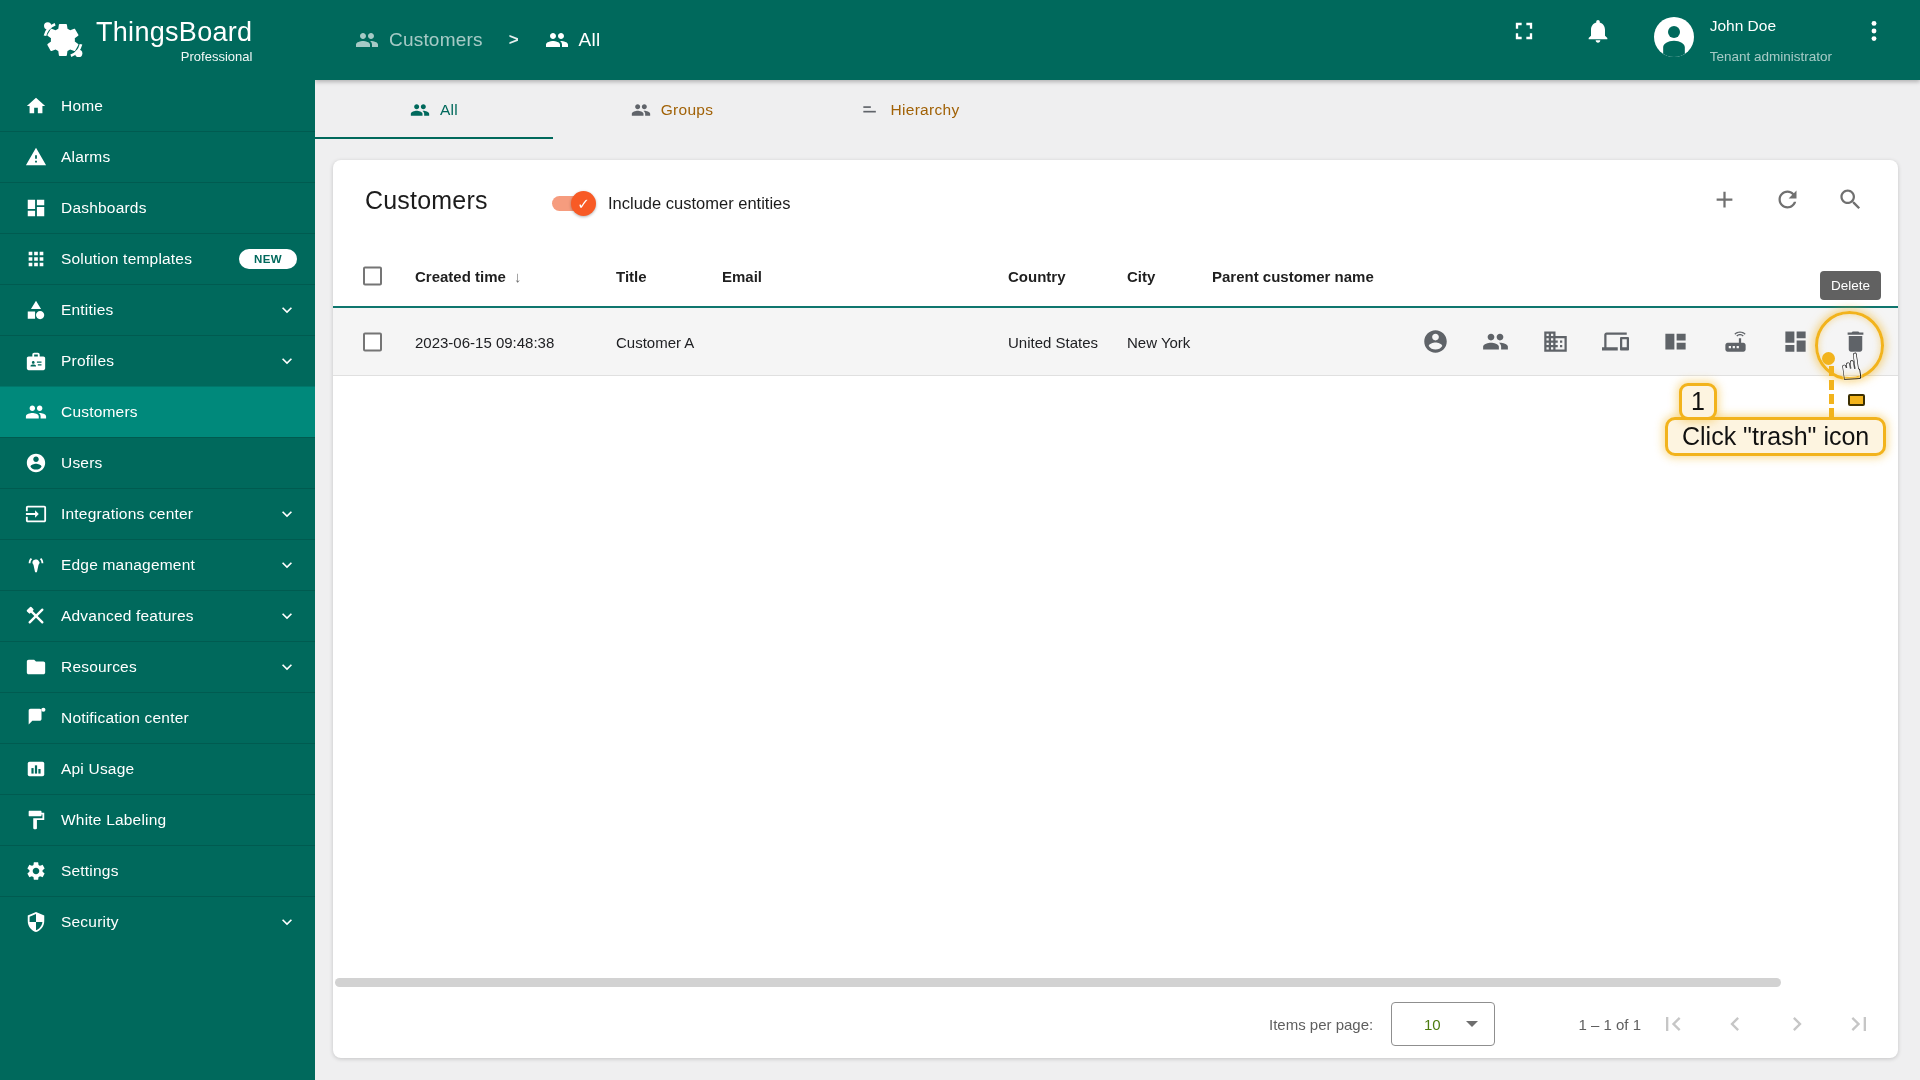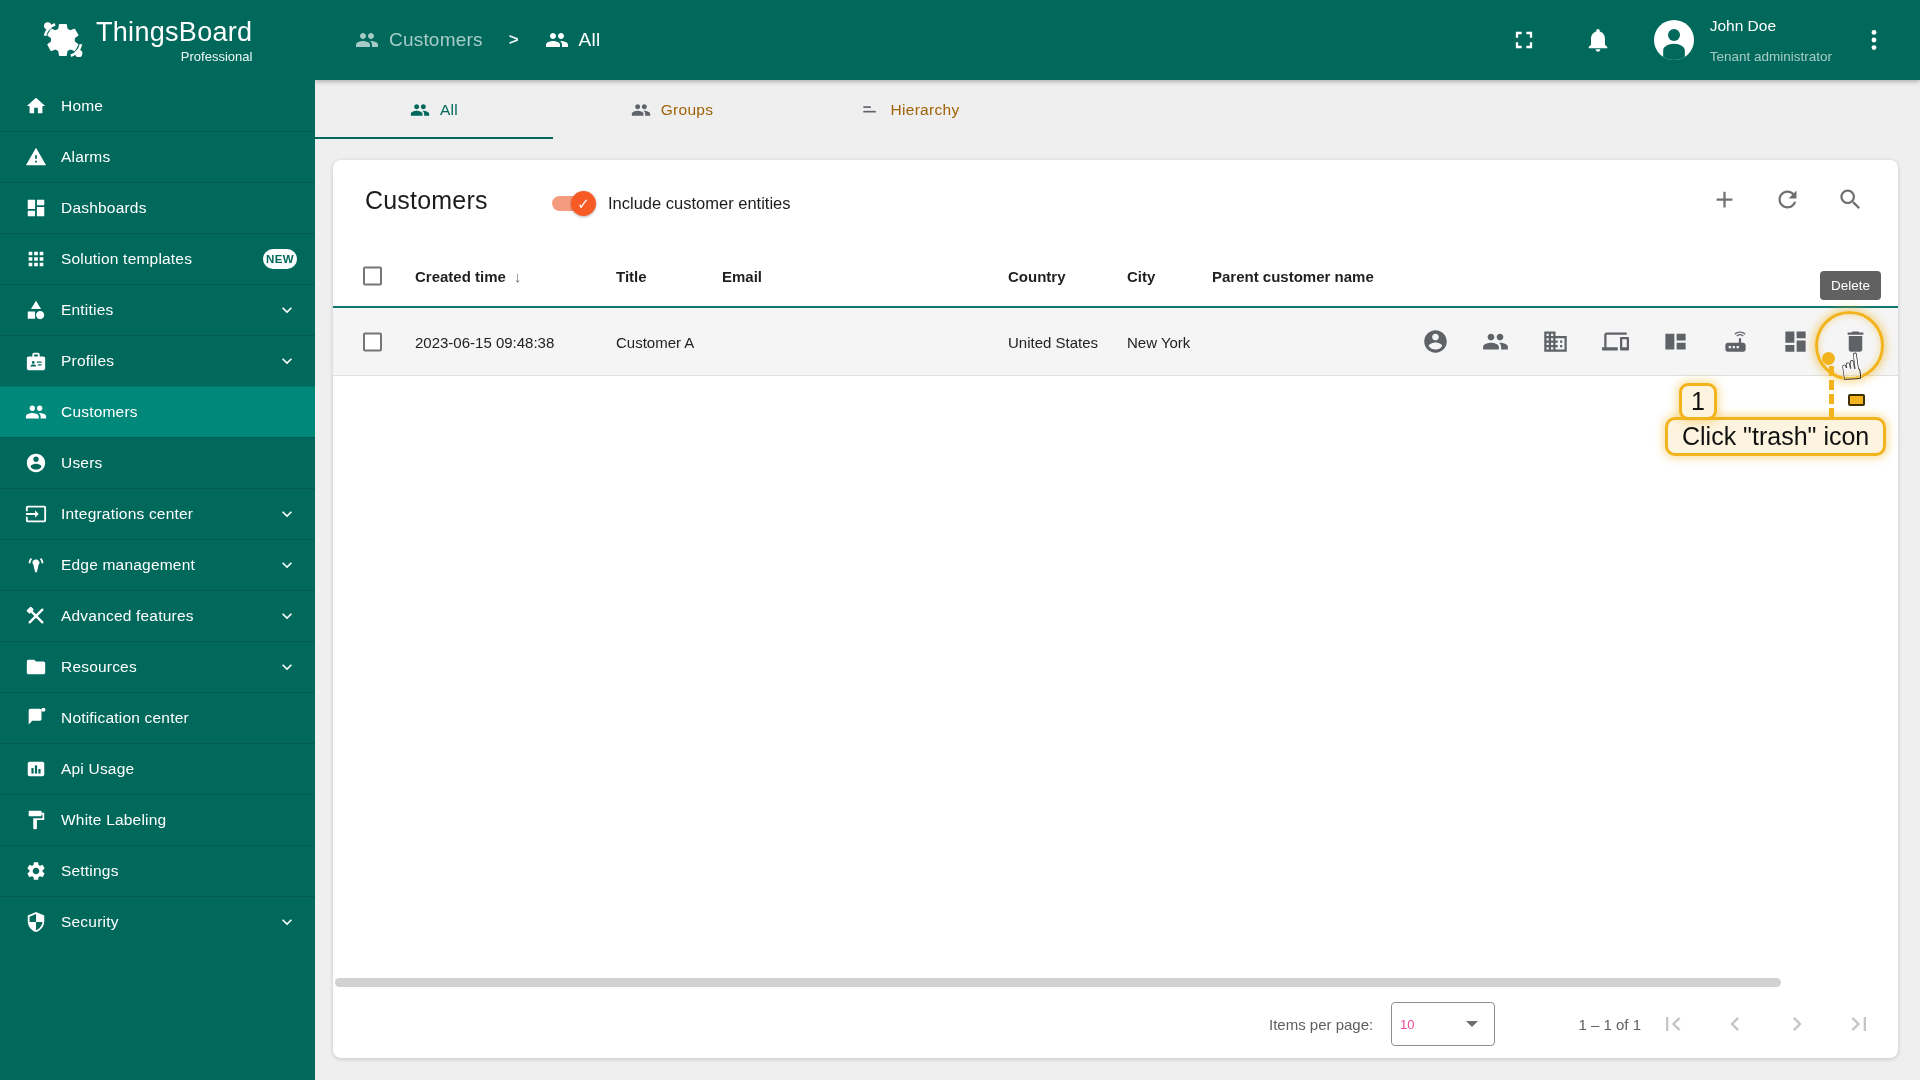--- a/index.html
+++ b/index.html
@@ -16,33 +16,33 @@
   .menu { display:flex; flex-direction:column; }
   .menu-item { height:51px; display:flex; align-items:center; padding:0 18px 0 25px; color:#fff; cursor:pointer; border-top:1px solid rgba(0,0,0,0.13); }
   .menu-item:first-child { border-top:none; }
   .menu-item.selected { background:#00897b; }
   .menu-item .mi { width:22px; height:22px; margin-right:14px; flex:0 0 22px; }
   .menu-item .mi svg { width:22px; height:22px; fill:#fff; }
   .menu-item .mi svg .cut { fill:#00695c; }
   .menu-item .lbl { font-size:15.5px; font-weight:500; letter-spacing:.2px; flex:1 1 auto; white-space:nowrap; }
   .menu-item .chev { width:20px; height:20px; }
   .menu-item .chev svg { width:20px; height:20px; fill:#fff; }
-  .badge-new { background:#fff; color:#00695c; font-size:11.5px; font-weight:700; padding:4px 3px; border-radius:11px; letter-spacing:.4px; }
+  .badge-new { background:#fff; color:#00695c; font-size:11.5px; font-weight:700; padding:4px 15px; border-radius:11px; letter-spacing:.4px; }
 
   
   .topbar { position:absolute; left:315px; top:0; right:0; height:80px; background:#00695c; display:flex; align-items:center; z-index:4; box-shadow:0 2px 4px rgba(0,0,0,0.25); }
   .breadcrumb { display:flex; align-items:center; padding-left:40px; flex:1 1 auto; }
   .bc-item { display:flex; align-items:center; cursor:pointer; }
   .bc-icon { width:24px; height:24px; margin-right:10px; }
   .bc-icon svg { width:24px; height:24px; }
   .bc-muted, .bc-muted svg { color:rgba(255,255,255,0.65); fill:rgba(255,255,255,0.65); }
   .bc-current, .bc-current svg { color:#fff; fill:#fff; }
   .bc-label { font-size:19px; letter-spacing:.2px; }
   .bc-sep { color:rgba(255,255,255,0.9); font-size:17px; font-weight:700; margin:0 26px; }
-  .top-actions { display:flex; align-items:center; }
+  .top-actions { display:flex; align-items:flex-start; }
   .top-icon-btn { width:28px; height:28px; cursor:pointer; }
   .top-icon-btn svg { width:28px; height:28px; fill:#fff; }
   .avatar { width:40px; height:40px; border-radius:50%; background:#fff; overflow:hidden; margin-left:42px; cursor:pointer; position:relative; }
   .user-block { margin-left:16px; margin-right:20px; cursor:pointer; }
   .user-name { color:#fff; font-size:15.5px; }
   .user-role { color:rgba(255,255,255,0.65); font-size:13.5px; margin-top:14px; }
   .bell { margin-left:46px; }
   .dots-btn { margin-left:8px; margin-right:32px; }
 
   
@@ -80,21 +80,21 @@
   .c-parent  { left:879px; width:270px; }
   .row-actions { position:absolute; left:1089px; top:0; height:100%; display:flex; align-items:center; gap:33px; }
   .ra-btn { width:27px; height:27px; cursor:pointer; }
   .ra-btn svg { width:27px; height:27px; fill:#5f6368; }
 
   
   .hscroll { position:absolute; left:2px; top:818px; width:1446px; height:9px; border-radius:4.5px; background:#d2d2d2; cursor:pointer; }
   .paginator { position:absolute; left:0; right:0; bottom:0; height:68px; }
   .pg-label { position:absolute; left:936px; top:50%; transform:translateY(-50%); font-size:15px; color:#5f5f5f; }
   .pg-select { position:absolute; left:1058px; top:12px; width:104px; height:44px; border:1px solid #8f8f8f; border-radius:4px; display:flex; align-items:center; cursor:pointer; background:#fff; }
-  .pg-select .val { font-size:13px; color:#ec4899; margin-left:8px; flex:1; }
+  .pg-select .val { font-size:15px; color:#4d7c0f; margin-left:32px; flex:1; }
   .pg-caret { width:0; height:0; border-left:6px solid transparent; border-right:6px solid transparent; border-top:6px solid #6e6e6e; margin-right:16px; }
   .pg-range { position:absolute; left:1198px; width:110px; top:50%; transform:translateY(-50%); font-size:15px; color:#5f5f5f; text-align:right; }
   .pg-btn { position:absolute; top:20px; width:28px; height:28px; cursor:default; }
   .pg-btn svg { width:28px; height:28px; fill:#c6c6c6; }
   .pg-first { left:1326px; } .pg-prev { left:1388px; } .pg-next { left:1450px; } .pg-last { left:1512px; }
 
   
   .tooltip { position:absolute; left:1820px; top:271px; background:#616161; color:#fff; font-size:13.5px; padding:7px 11px; border-radius:4px; z-index:20; }
 
   

